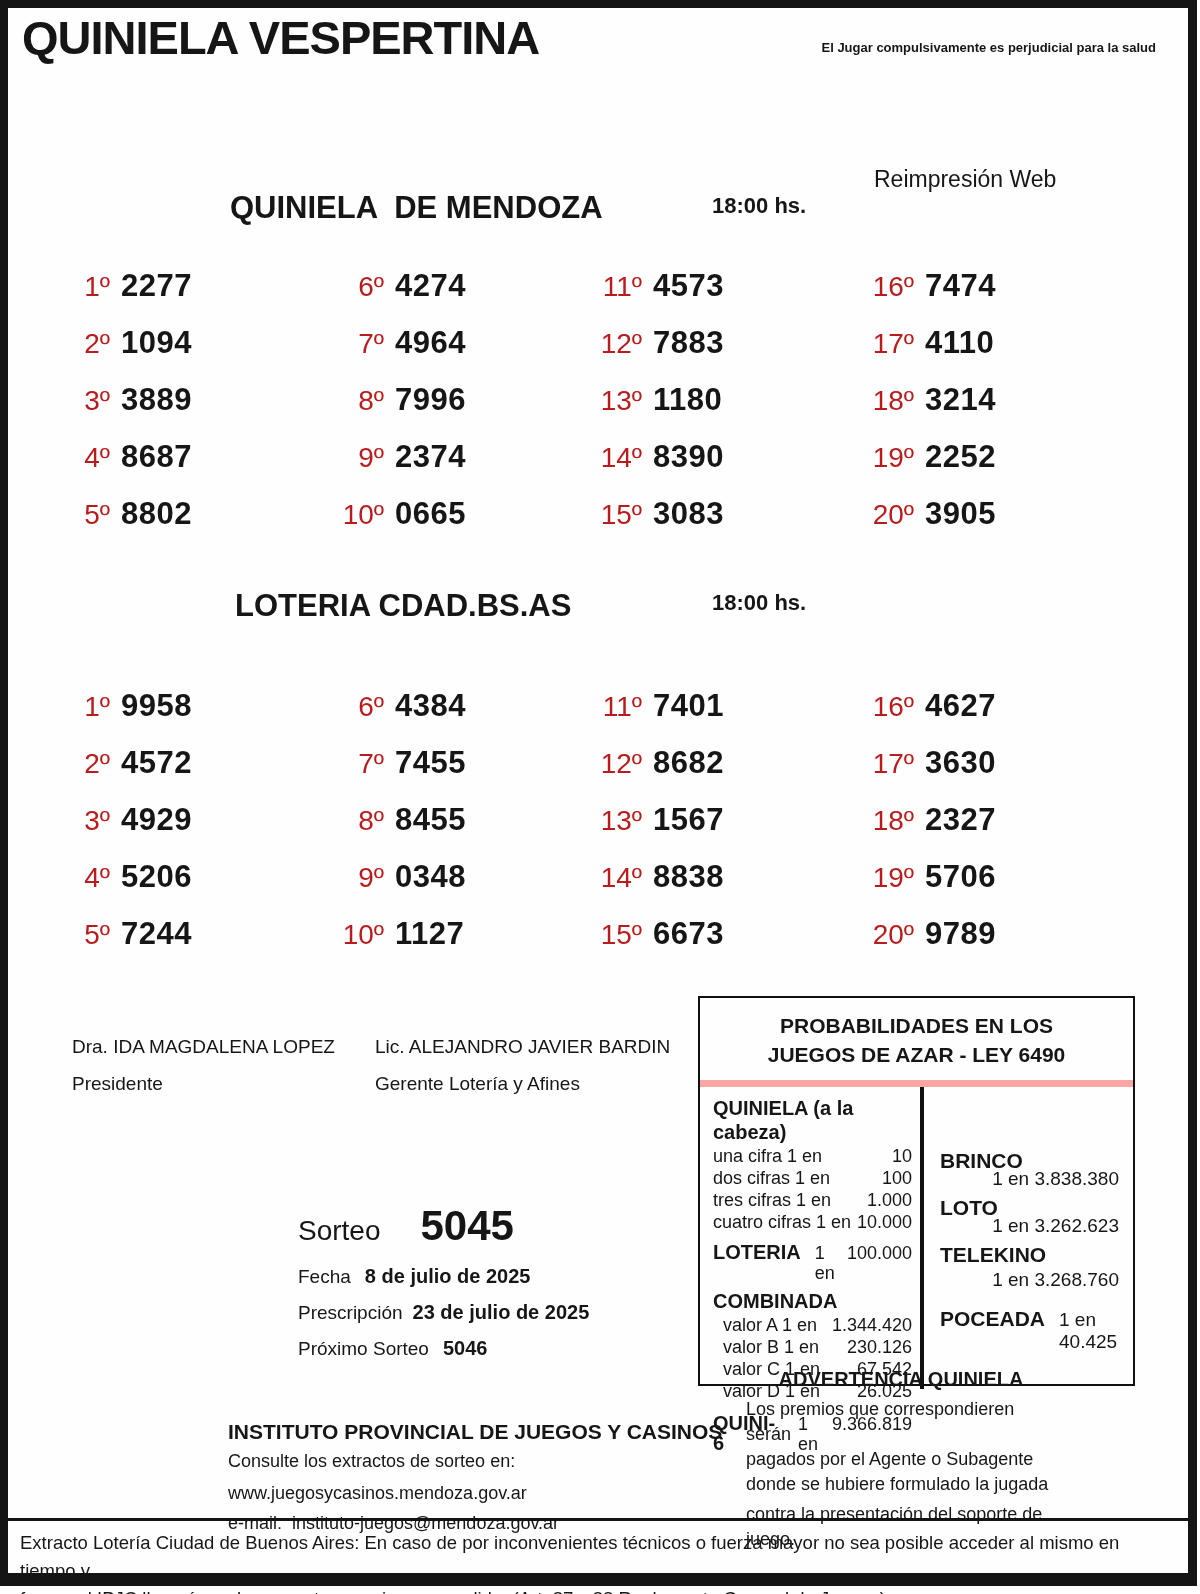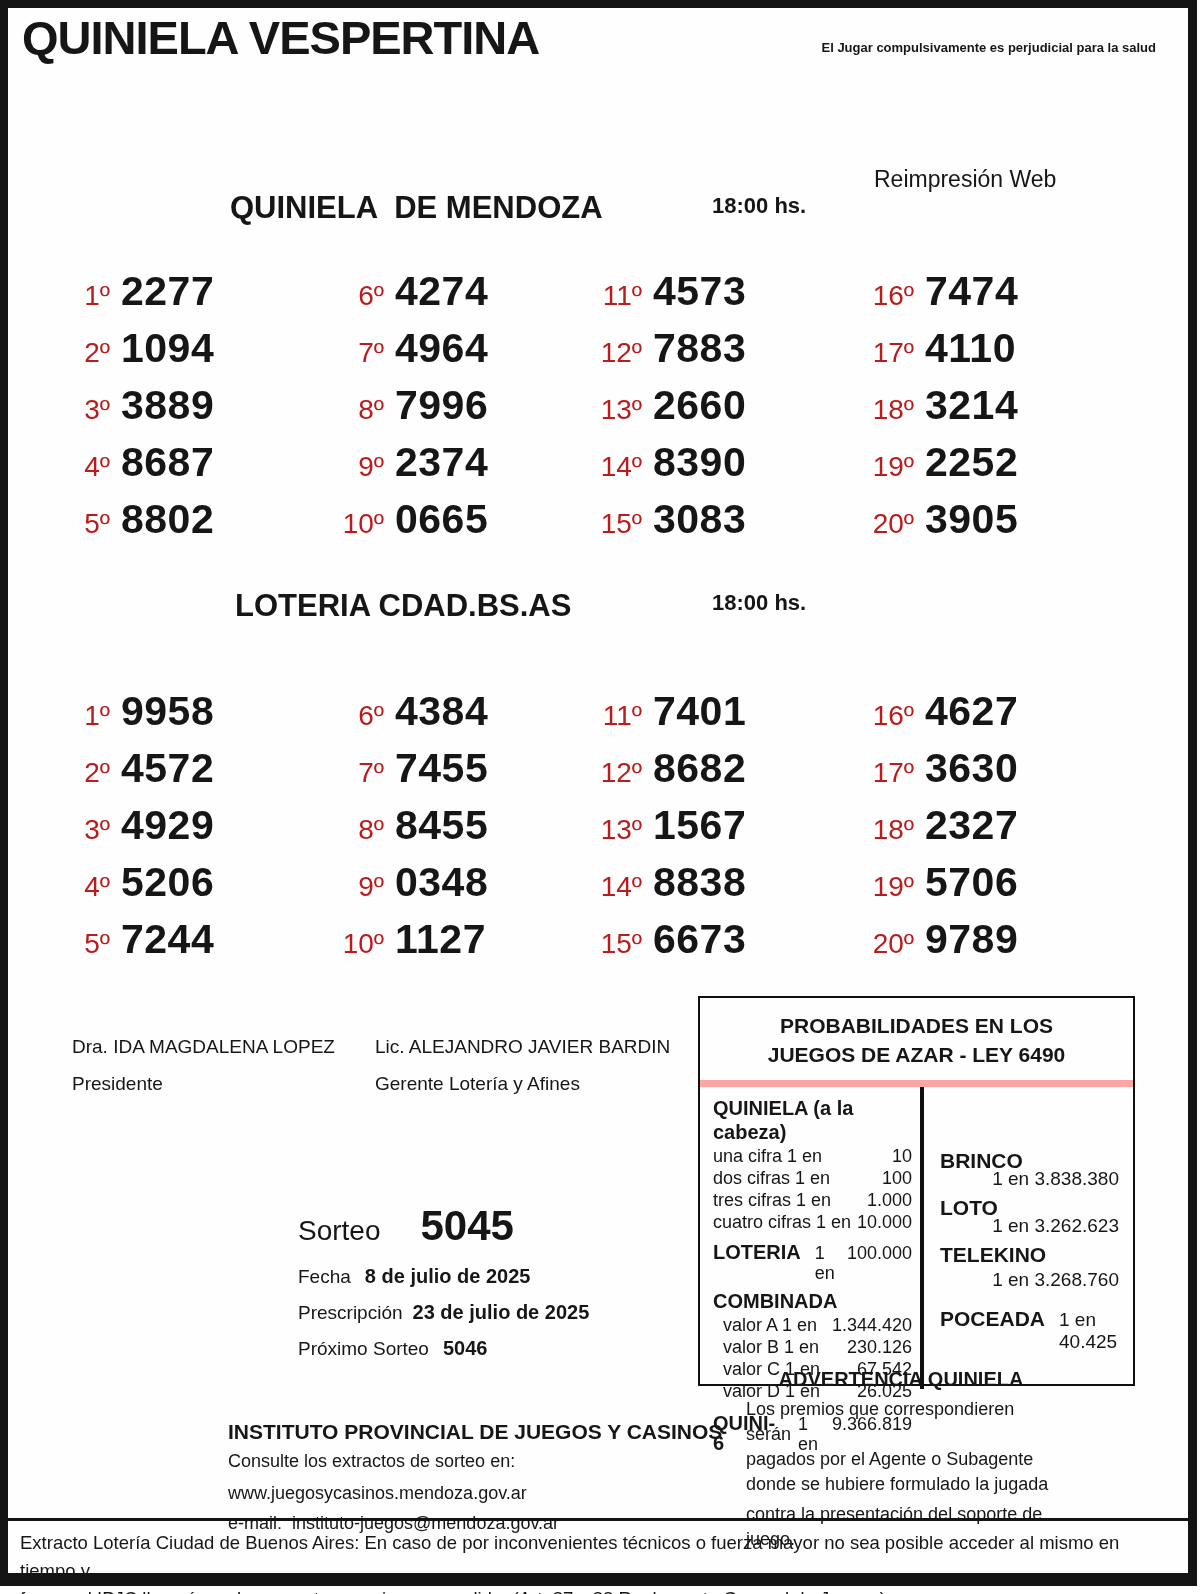--- a/index.html
+++ b/index.html
@@ -43,21 +43,21 @@
     grid-template-columns:274px 258px 272px 230px;
     grid-auto-flow:column;
   }
   .result-cell { display:flex; align-items:baseline; }
   .result-cell .pos {
     width:62px; text-align:right;
     font-size:28px; color:#b91c1c; flex:none;
   }
   .result-cell .num {
     margin-left:11px;
-    font-size:41px; font-weight:700; letter-spacing:0.5px;
+    font-size:31px; font-weight:700; letter-spacing:0.5px;
   }
 
   
   .official .o-name { font-size:19px; }
   .official .o-role { font-size:19px; margin-top:15px; }
 
   
   .prob-box {
     left:698px; top:996px; width:437px; height:390px;
     border:2px solid #101010; background:#fefefe;
@@ -176,21 +176,21 @@
     <div class="result-cell">
     <span class="pos">11º</span>
     <span class="num">4573</span>
   </div>
     <div class="result-cell">
     <span class="pos">12º</span>
     <span class="num">7883</span>
   </div>
     <div class="result-cell">
     <span class="pos">13º</span>
-    <span class="num">2660</span>
+    <span class="num">1180</span>
   </div>
     <div class="result-cell">
     <span class="pos">14º</span>
     <span class="num">8390</span>
   </div>
     <div class="result-cell">
     <span class="pos">15º</span>
     <span class="num">3083</span>
   </div>
     <div class="result-cell">

